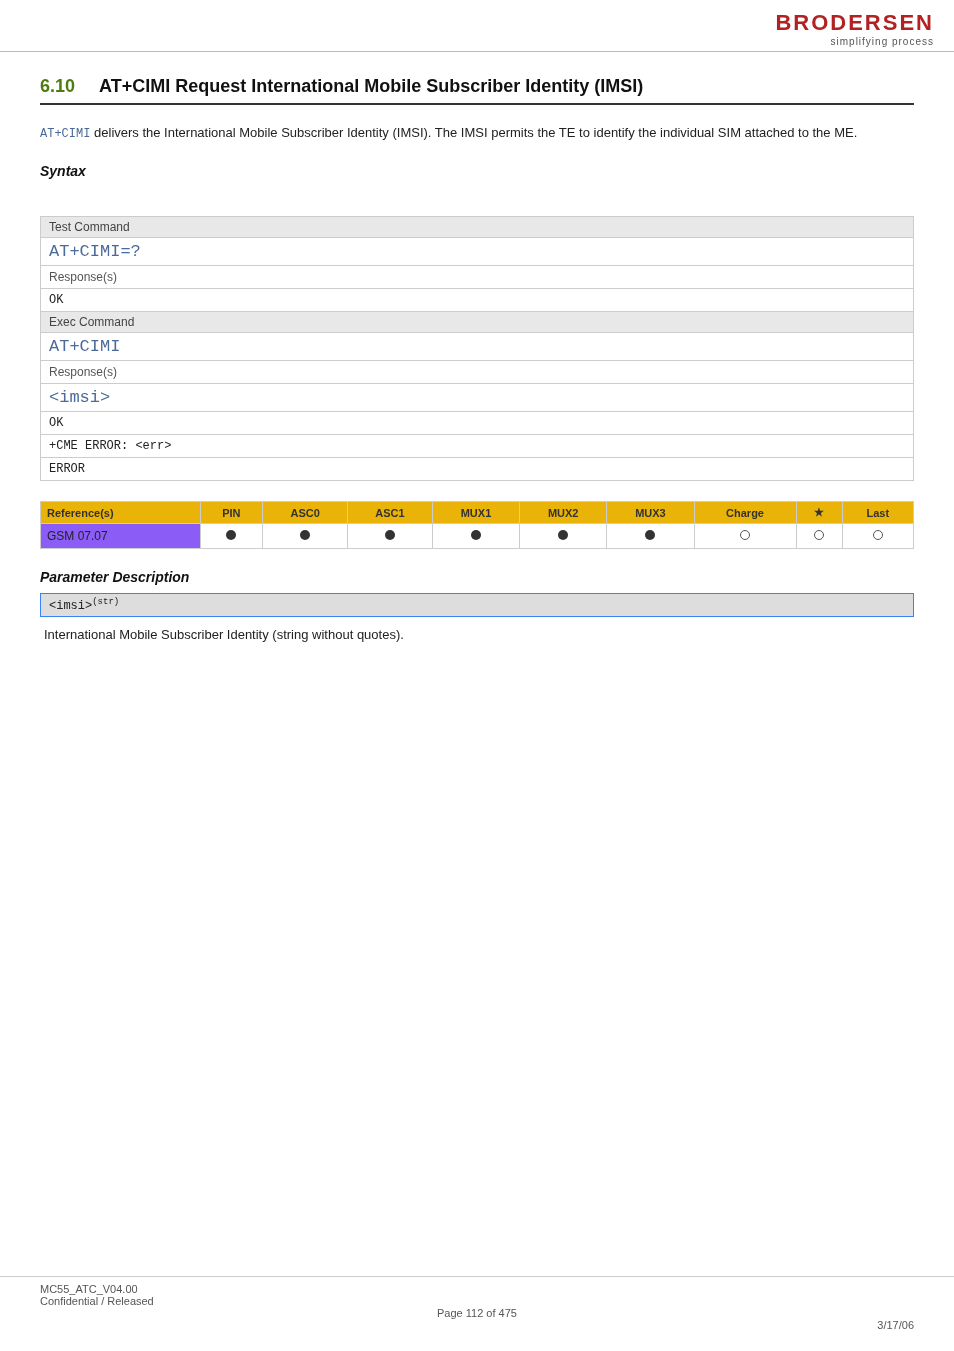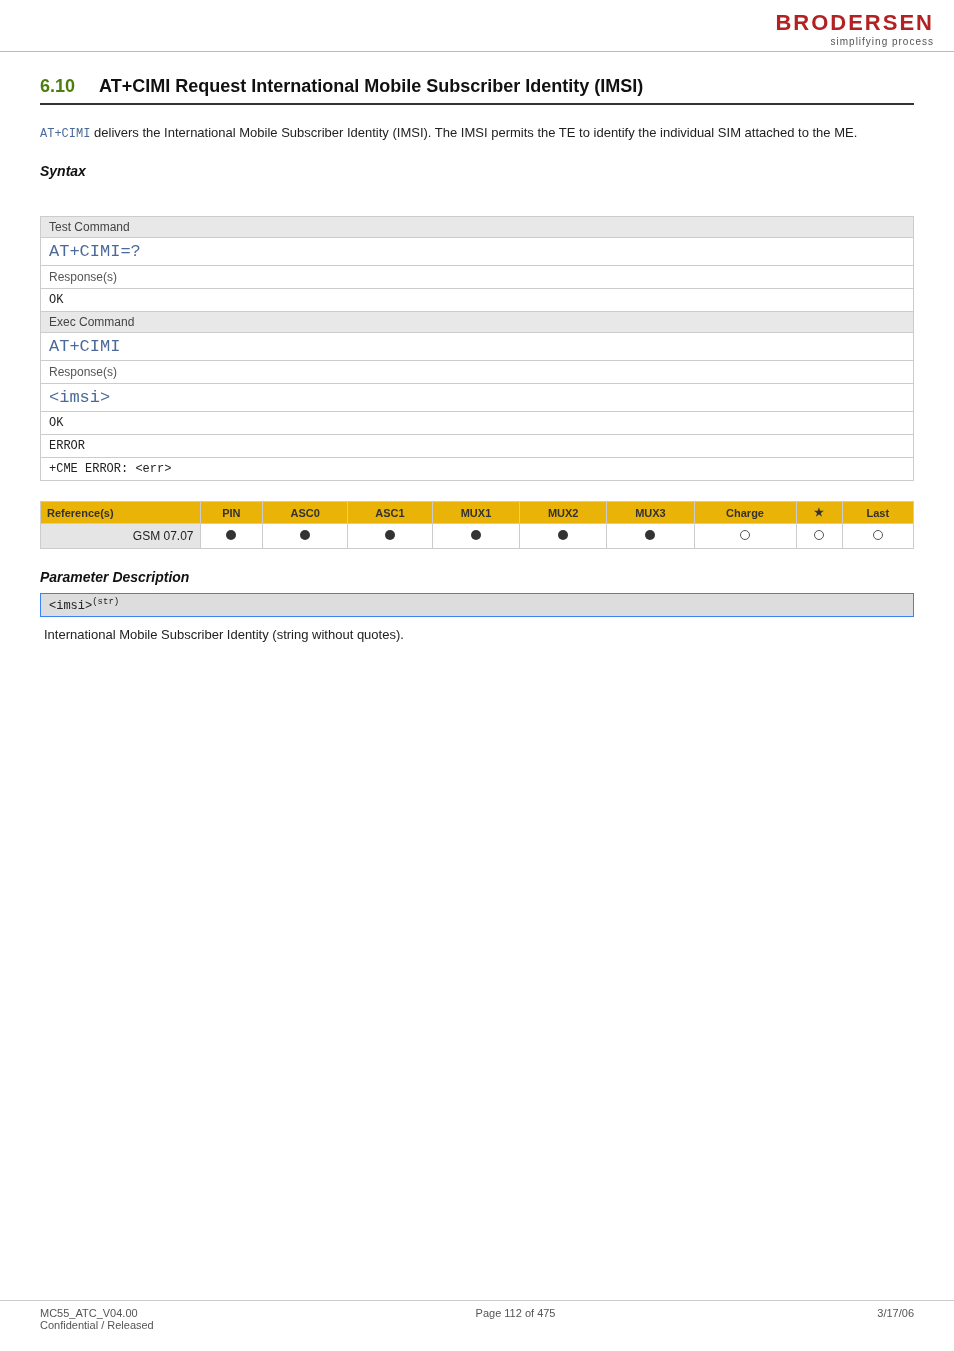--- a/index.html
+++ b/index.html
@@ -146,22 +146,22 @@
       text-align: left;
     }
     .ref-table td {
       border: 1px solid #ccc;
       padding: 5px 6px;
       font-size: 12px;
       text-align: center;
       vertical-align: middle;
     }
     .ref-table td.left-align {
-      text-align: right;
-      background: #e5e5e5;
+      text-align: left;
+      background: #8b5cf6;
     }
     .dot-filled {
       display: inline-block;
       width: 10px;
       height: 10px;
       border-radius: 50%;
       background: #333;
     }
     .dot-empty {
       display: inline-block;
@@ -197,20 +197,21 @@
       bottom: 20px;
       left: 0;
       right: 0;
       padding: 0 40px;
       display: flex;
       justify-content: space-between;
       font-size: 11px;
       color: #555;
       border-top: 1px solid #ccc;
       padding-top: 6px;
+      flex-direction: column;
     }
     .footer-left { text-align: left; }
     .footer-center { text-align: center; }
     .footer-right { text-align: right; }
 
     .code-blue {
       font-family: 'Courier New', monospace;
       color: #4a6a9a;
       font-size: 17px;
     }
@@ -268,24 +269,24 @@
     <tr class="syntax-row-label">
       <td>Response(s)</td>
     </tr>
     <tr class="syntax-row-response">
       <td><span class="code-blue">&lt;imsi&gt;</span></td>
     </tr>
     <tr class="syntax-row-plain">
       <td><span class="code-black">OK</span></td>
     </tr>
     <tr class="syntax-row-plain">
+      <td><span class="code-black">+CME ERROR: &lt;err&gt;</span></td>
+    </tr>
+    <tr class="syntax-row-plain">
       <td><span class="code-black">ERROR</span></td>
-    </tr>
-    <tr class="syntax-row-plain">
-      <td><span class="code-black">+CME ERROR: &lt;err&gt;</span></td>
     </tr>
   </tbody>
     </table>
 
   <table class="ref-table">
     <thead>
       <tr>
         <th class="left-align">Reference(s)</th>
         <th>PIN</th>
         <th>ASC0</th>

